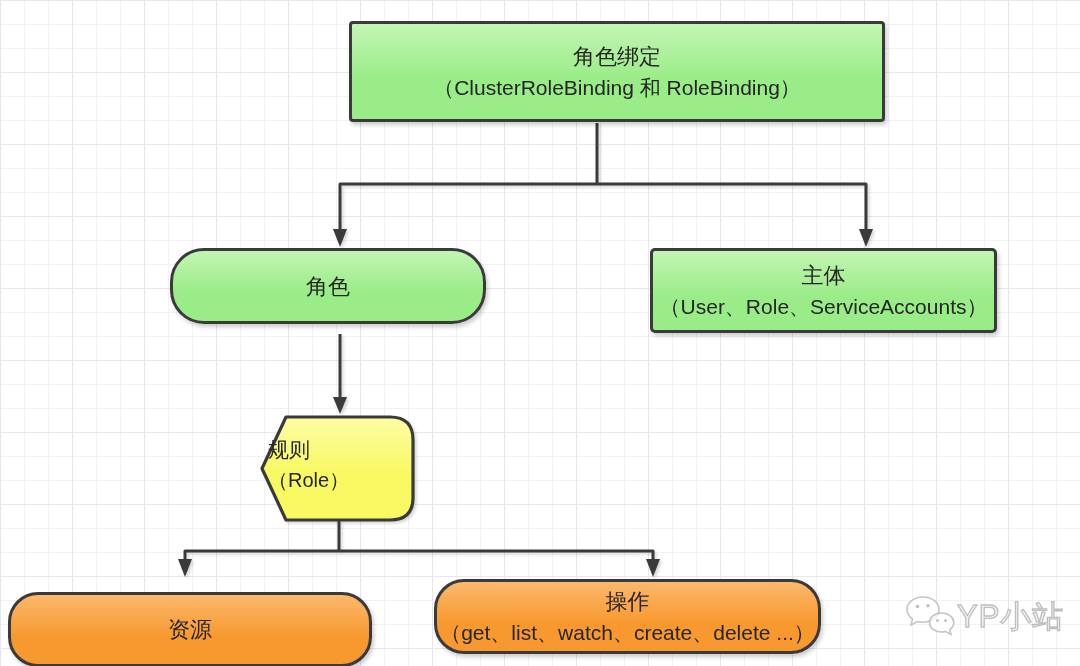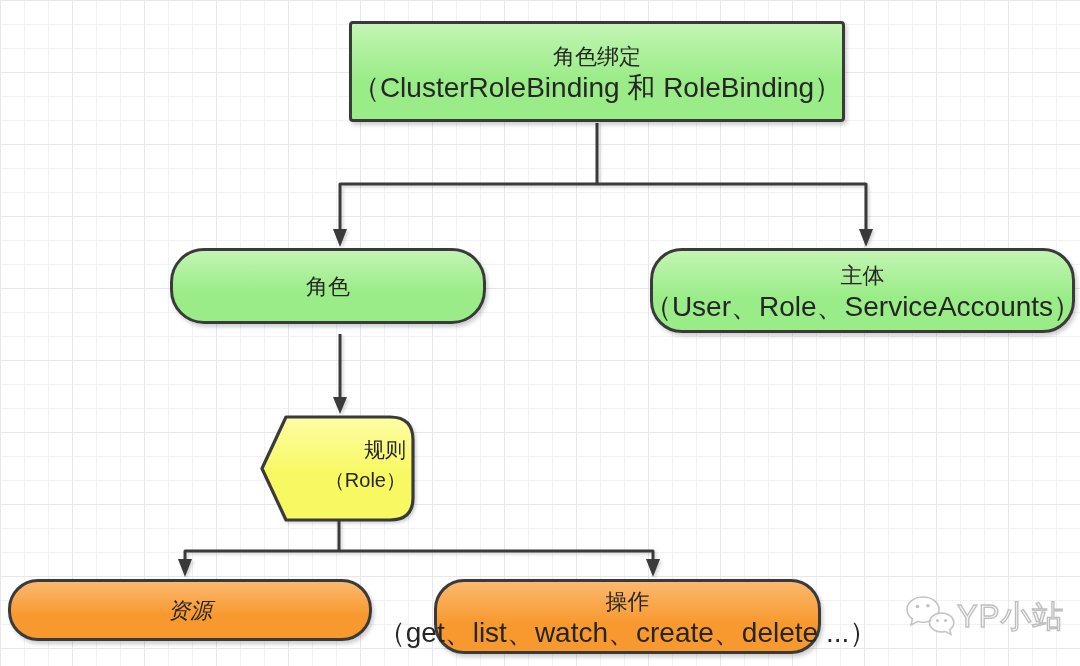--- a/index.html
+++ b/index.html
@@ -43,33 +43,33 @@
     position:absolute;
     box-sizing:border-box;
     border:3px solid var(--stroke,#3a3a3a);
     display:flex;flex-direction:column;
     align-items:center;justify-content:center;
     text-align:center;
     color:var(--text,#262626);
     box-shadow:2px 3px 4px rgba(0,0,0,0.20);
   }
   .node .t{ font-size:22px; line-height:31px; white-space:nowrap; }
-  .node .s{ font-size:28px; line-height:31px; white-space:nowrap; }
+  .node .s{ font-size:21px; line-height:31px; white-space:nowrap; }
   .green{ background:linear-gradient(180deg,#c3f5b3 0%, var(--green,#99ec87) 60%); }
   .orange{ background:linear-gradient(180deg,#fbb86d 0%, var(--orange,#f8992f) 60%); }
 
-  .n-role-binding{ left:349px; top:21px; width:496px; height:101px; border-radius:4px; }
+  .n-role-binding{ left:349px; top:21px; width:536px; height:101px; border-radius:4px; }
   .n-role{ left:170px; top:248px; width:316px; height:76px; border-radius:34px; }
-  .n-subject{ left:650px; top:248px; width:425px; height:85px; border-radius:32px; }
-  .n-resource{ left:8px; top:579px; width:364px; height:62px; border-radius:30px;font-style:italic; }
+  .n-subject{ left:650px; top:248px; width:347px; height:85px; border-radius:5px; }
+  .n-resource{ left:8px; top:592px; width:364px; height:75px; border-radius:30px; }
   .n-operation{ left:434px; top:579px; width:387px; height:75px; border-radius:30px; }
 
   .rule-text{
     position:absolute; left:268px; top:435px; width:138px;
-    text-align:right; color:var(--text,#262626);
+    text-align:left; color:var(--text,#262626);
   }
   .rule-text .t{ font-size:21px; line-height:30px; }
   .rule-text .s{ font-size:20px; line-height:30px; }
 
   .watermark{
     position:absolute; left:901px; top:592px;
     display:flex; align-items:center; 
     pointer-events:none;
   }
   .wm-icon{ width:56px; height:50px; }

